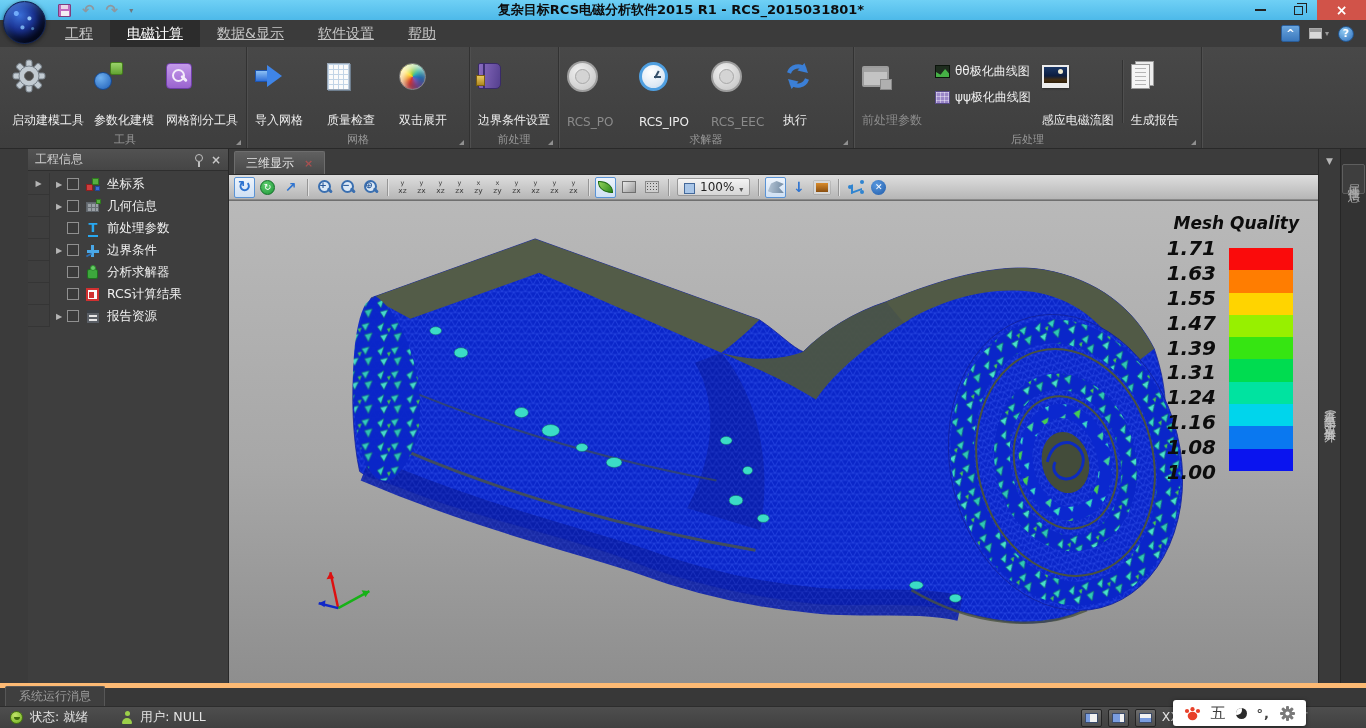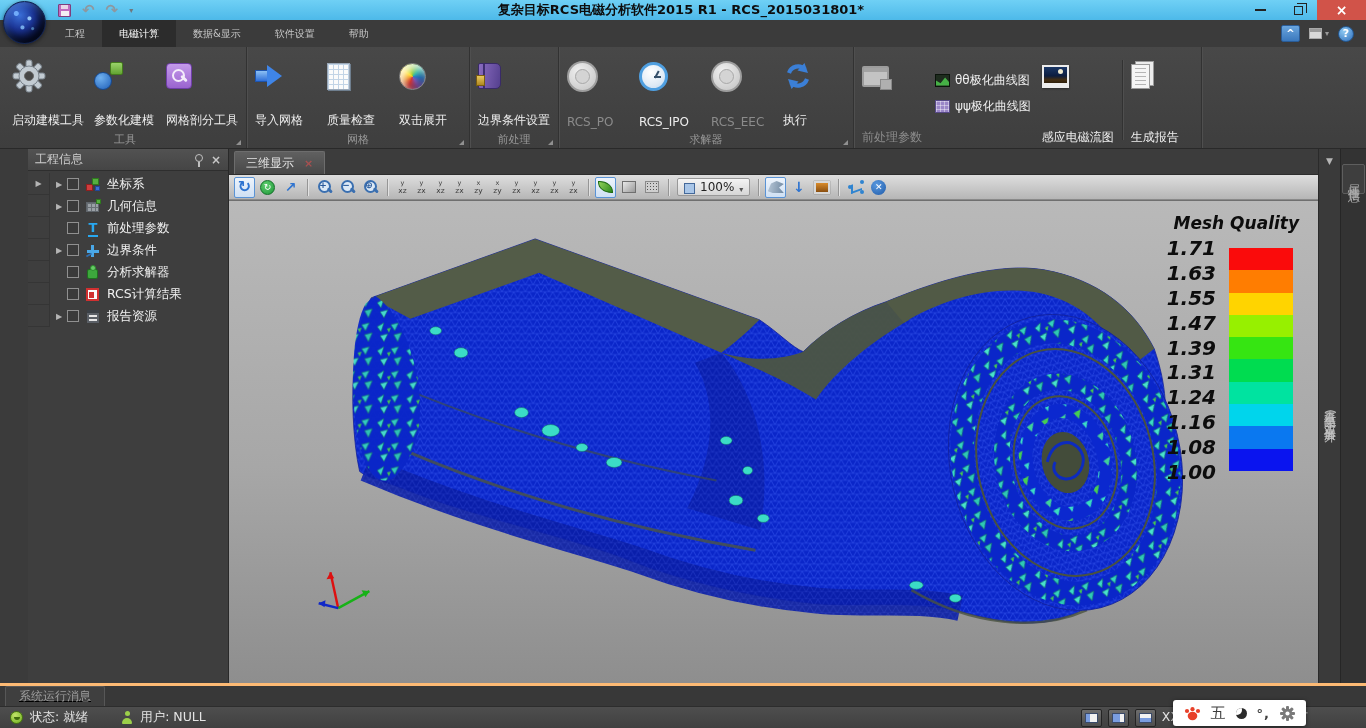--- a/index.html
+++ b/index.html
@@ -27,21 +27,21 @@
   .winbtns { margin-left:auto; display:flex; height:100%; z-index:45; }
   .wb { width:38px; display:flex; align-items:center; justify-content:center; }
   .wb-min i { display:block; width:11px; height:2px; background:#222; }
   .wb-restore i { display:block; width:9px; height:9px; border:1.5px solid #222; position:relative; background:transparent; }
   .wb-restore i::before { content:""; position:absolute; left:2px; top:-4px; width:9px; height:9px; border:1.5px solid #222; border-bottom:none; border-left:none; }
   .wb-close { width:49px; background:#d15349; color:#fff; font-size:14px; font-weight:bold; }
 
   
   .menurow { height:27px; background:#3b3b3b; display:flex; align-items:stretch; position:relative; }
   .menutabs { display:flex; margin-left:48px; }
-  .mtab { padding:0 17px; display:flex; align-items:center; font-size:10px; color:#c6c6c6; }
+  .mtab { padding:0 17px; display:flex; align-items:center; font-size:14px; color:#c6c6c6;text-decoration:underline; }
   .mtab.active { background:#2c2c2c; color:#ffffff; }
   .menu-right { margin-left:auto; display:flex; align-items:center; gap:9px; padding-right:12px; }
   .btn-collapse { width:19px; height:17px; background:linear-gradient(#6aa5dd,#3a78bd); border:1px solid #2a5c97; border-radius:2px; color:#fff; font-size:10px; font-weight:bold; display:flex; align-items:center; justify-content:center; }
   .winsel { display:flex; align-items:center; gap:3px; color:#b9b9b9; }
   .winsel .wico { width:13px; height:11px; border:1px solid #a9a9a9; background:#d8d8d8; position:relative; }
   .winsel .wico::before { content:""; position:absolute; left:0; top:0; right:0; height:3px; background:#9a9a9a; }
   .winsel .drop { font-size:8px; color:#9a9a9a; }
   .btn-help { width:16px; height:16px; border-radius:50%; background:radial-gradient(circle at 35% 30%,#8ec9f2,#2f6fbd); color:#fff; font-size:11px; font-weight:bold; display:flex; align-items:center; justify-content:center; border:1px solid #24578f; }
 
   
@@ -174,21 +174,21 @@
   .leg-swatches { width:64px; padding-top:12px; display:flex; flex-direction:column; }
   .leg-swatch { height:22.3px; }
 
   .results-strip { width:22px; background:#3a3a3a; border-left:1px solid #2a2a2a; position:relative; display:flex; flex-direction:column; align-items:center; }
   .rs-drop { margin-top:7px; color:#b5b5b5; font-size:9px; }
   .rs-text { position:absolute; top:50%; transform:translateY(-50%); writing-mode:vertical-rl; font-size:12px; color:#c2c2c2; letter-spacing:2px; white-space:nowrap; }
   .prop-strip { width:26px; background:#333333; border-left:1px solid #262626; display:flex; flex-direction:column; align-items:center; }
   .prop-tab { margin-top:15px; padding:10px 2px; border:1px solid #5e5e5e; border-radius:2px; background:#3e3e3e; writing-mode:vertical-rl; font-size:12px; color:#ababab; letter-spacing:2px; }
 
   
-  .msgrow { height:23px; background:#383838; border-top:3px solid #fdba74; display:flex; align-items:flex-end; padding-left:5px;text-decoration:underline; }
+  .msgrow { height:23px; background:#383838; border-top:5px solid #fdba74; display:flex; align-items:flex-end; padding-left:5px; }
   .msgtab { height:20px; display:flex; align-items:center; padding:0 13px; border:1px solid #575757; border-bottom:none; border-radius:2px 2px 0 0; background:#3f3f3f; color:#9d9d9d; font-size:12px; }
   .statusbar { height:22px; background:linear-gradient(#4e4e4e,#404040); border-top:1px solid #2d2d2d; display:flex; align-items:center; padding:0 10px; gap:7px; color:#e4e4e4; font-size:12.5px; }
   .sb-status-ico { width:13px; height:13px; border-radius:50%; background:radial-gradient(circle at 38% 30%,#c2e46a,#6fae1f); border:1px solid #47770e; position:relative; }
   .sb-status-ico::after { content:""; position:absolute; left:3px; top:5px; width:6px; height:3px; border-radius:0 0 4px 4px; background:#3f6a0c; }
   .sb-user-ico { position:relative; width:12px; height:13px; margin-left:26px; }
   .sb-user-ico::before { content:""; position:absolute; left:3.5px; top:0; width:5px; height:5px; border-radius:50%; background:#9ccf4a; }
   .sb-user-ico::after { content:""; position:absolute; left:1px; bottom:0; width:10px; height:6px; border-radius:5px 5px 1px 1px; background:#9ccf4a; }
   .sb-right { margin-left:auto; display:flex; align-items:center; gap:6px; }
   .layoutbtn { width:21px; height:18px; border:1px solid #242424; border-radius:2px; background:linear-gradient(#6e6e6e,#4e4e4e); display:flex; align-items:center; justify-content:center; }
   .lb-in { width:13px; height:10px; background:#f2f2f2; border:1px solid #3a4a6a; position:relative; }
@@ -395,20 +395,24 @@
         <div class="rlabel">感应电磁流图</div>
       </div>
       <div class="rsep"></div>
       <div class="rbtn">
         <div class="ricon">
             <span class="ico-report"></span>
           </div>
         <div class="rlabel">生成报告</div>
       </div>
     </div>
+    <div class="rfoot">
+        <span>后处理</span>
+        <span class="corner"></span>
+      </div>
   </div>
 
 </div>
 
 <div class="main">
 
   <div class="leftpanel">
     <div class="lp-header">
       <span>工程信息</span>
       <span class="spacer"></span>

